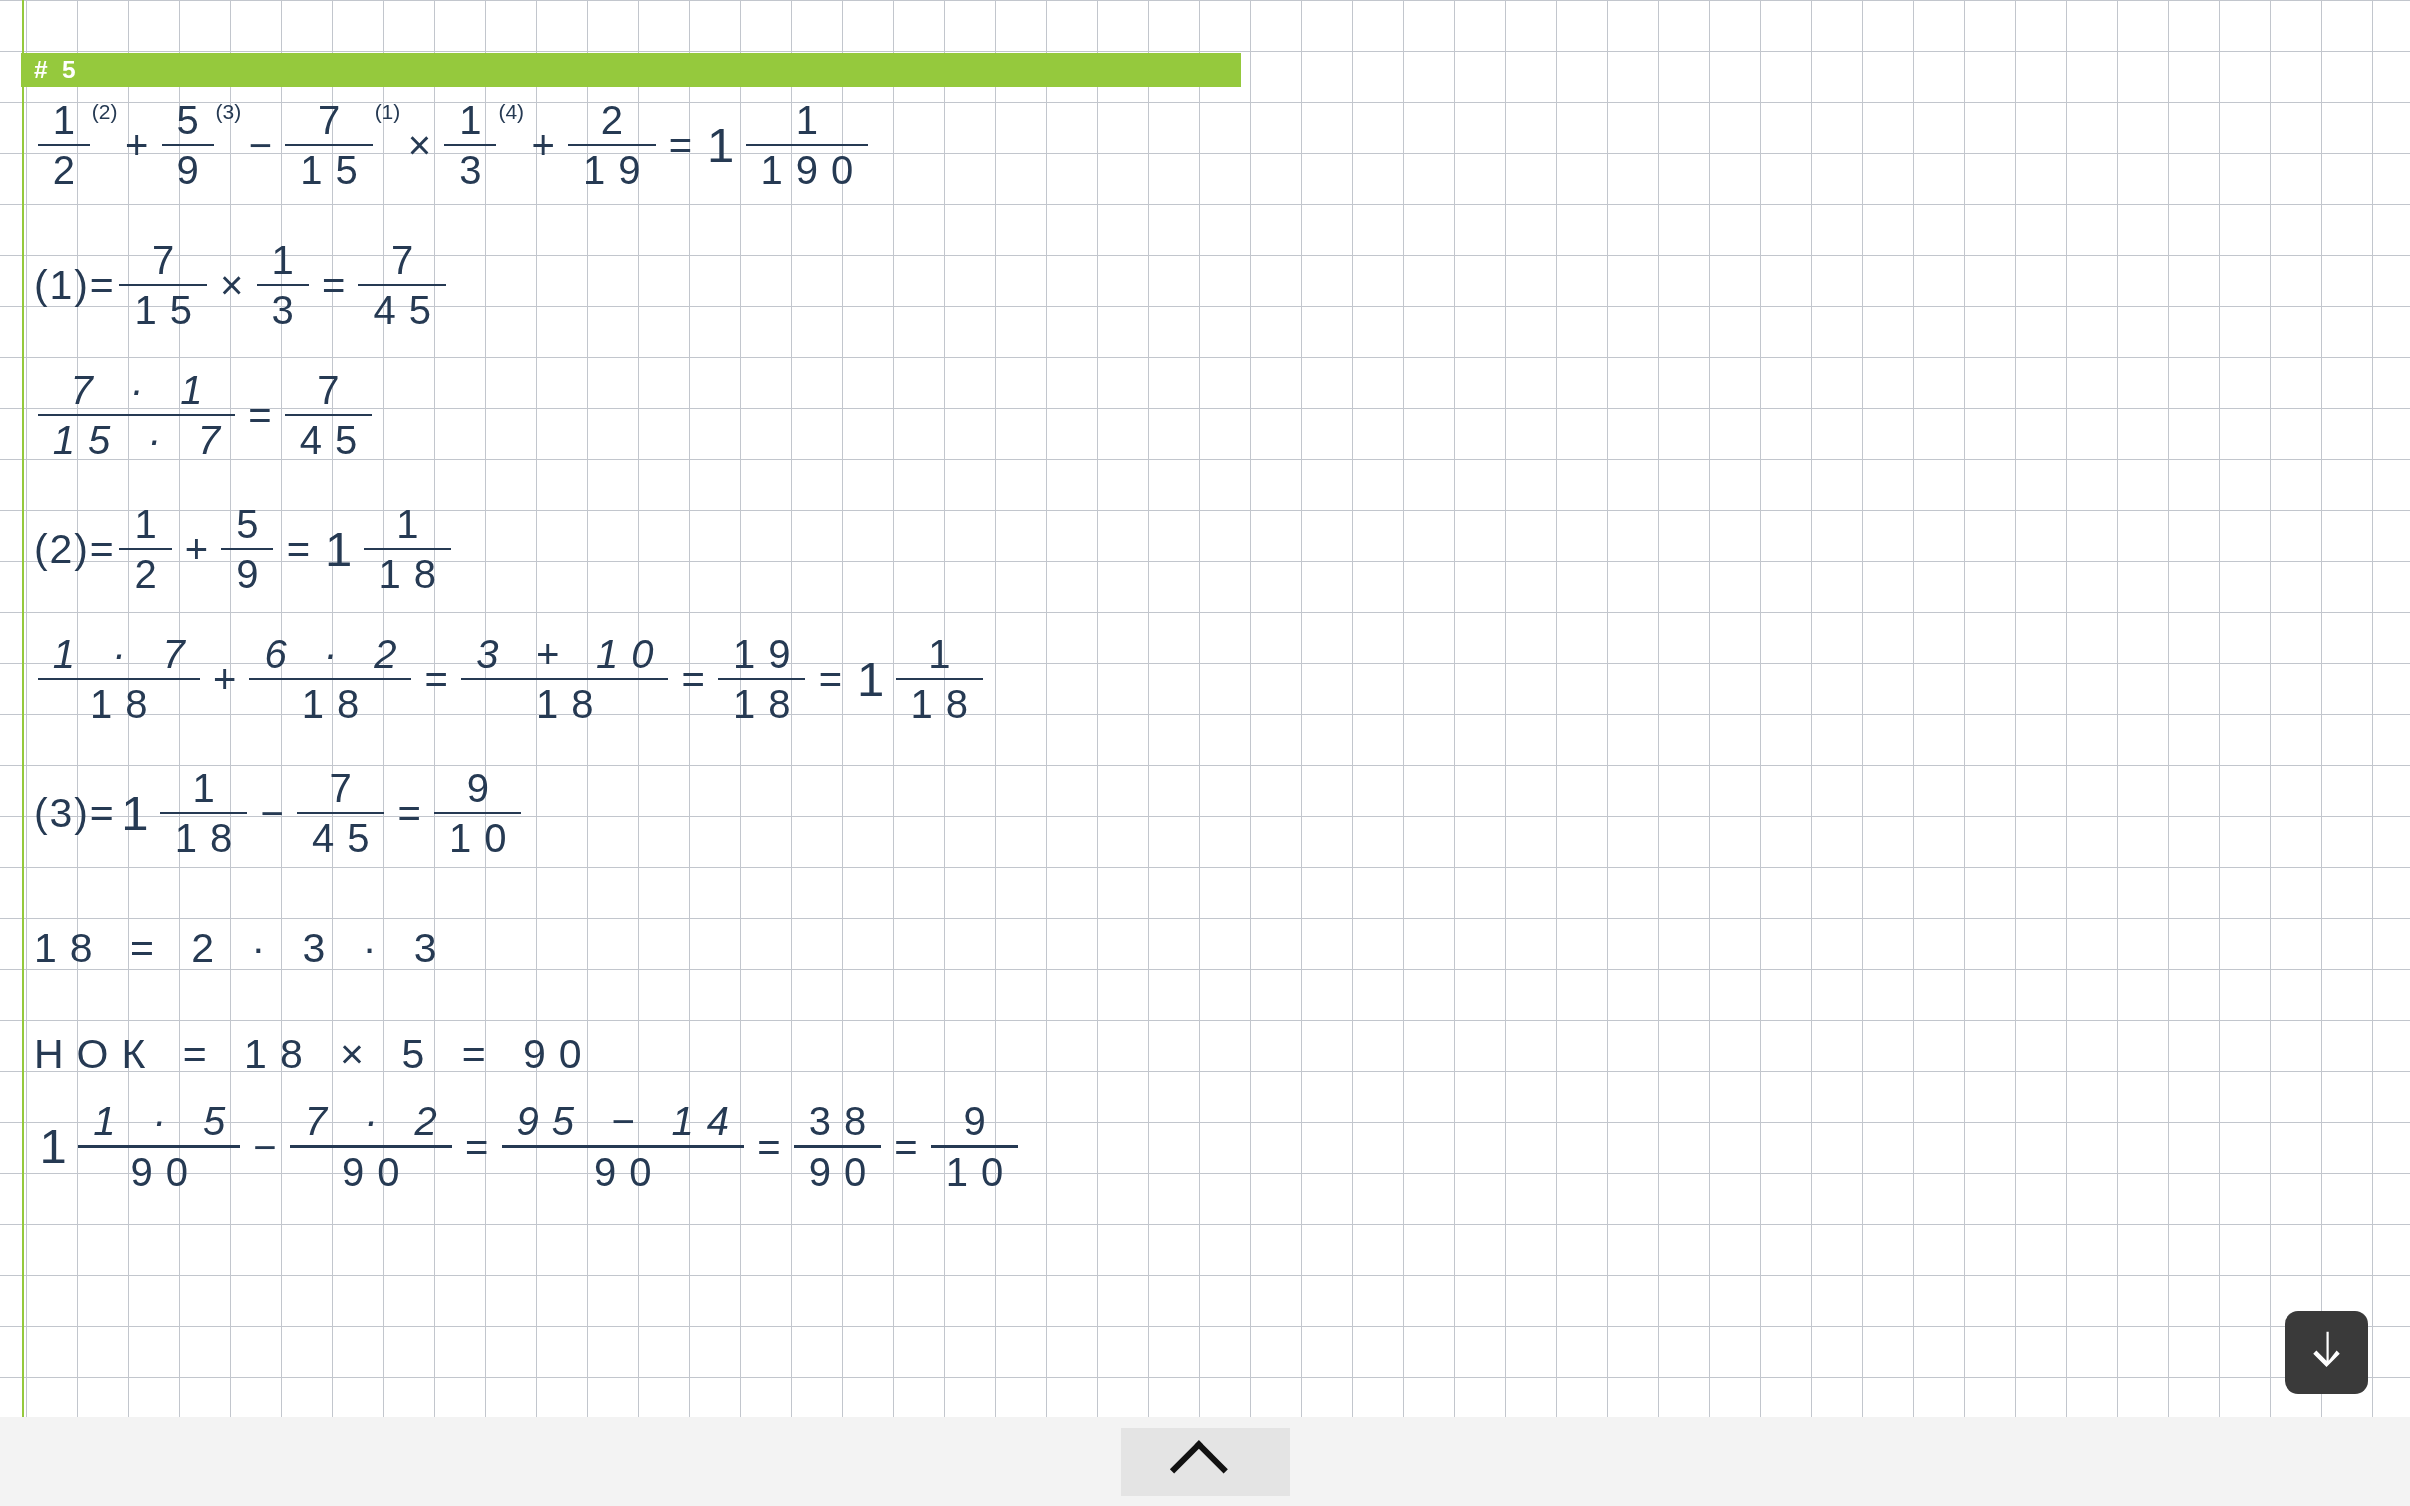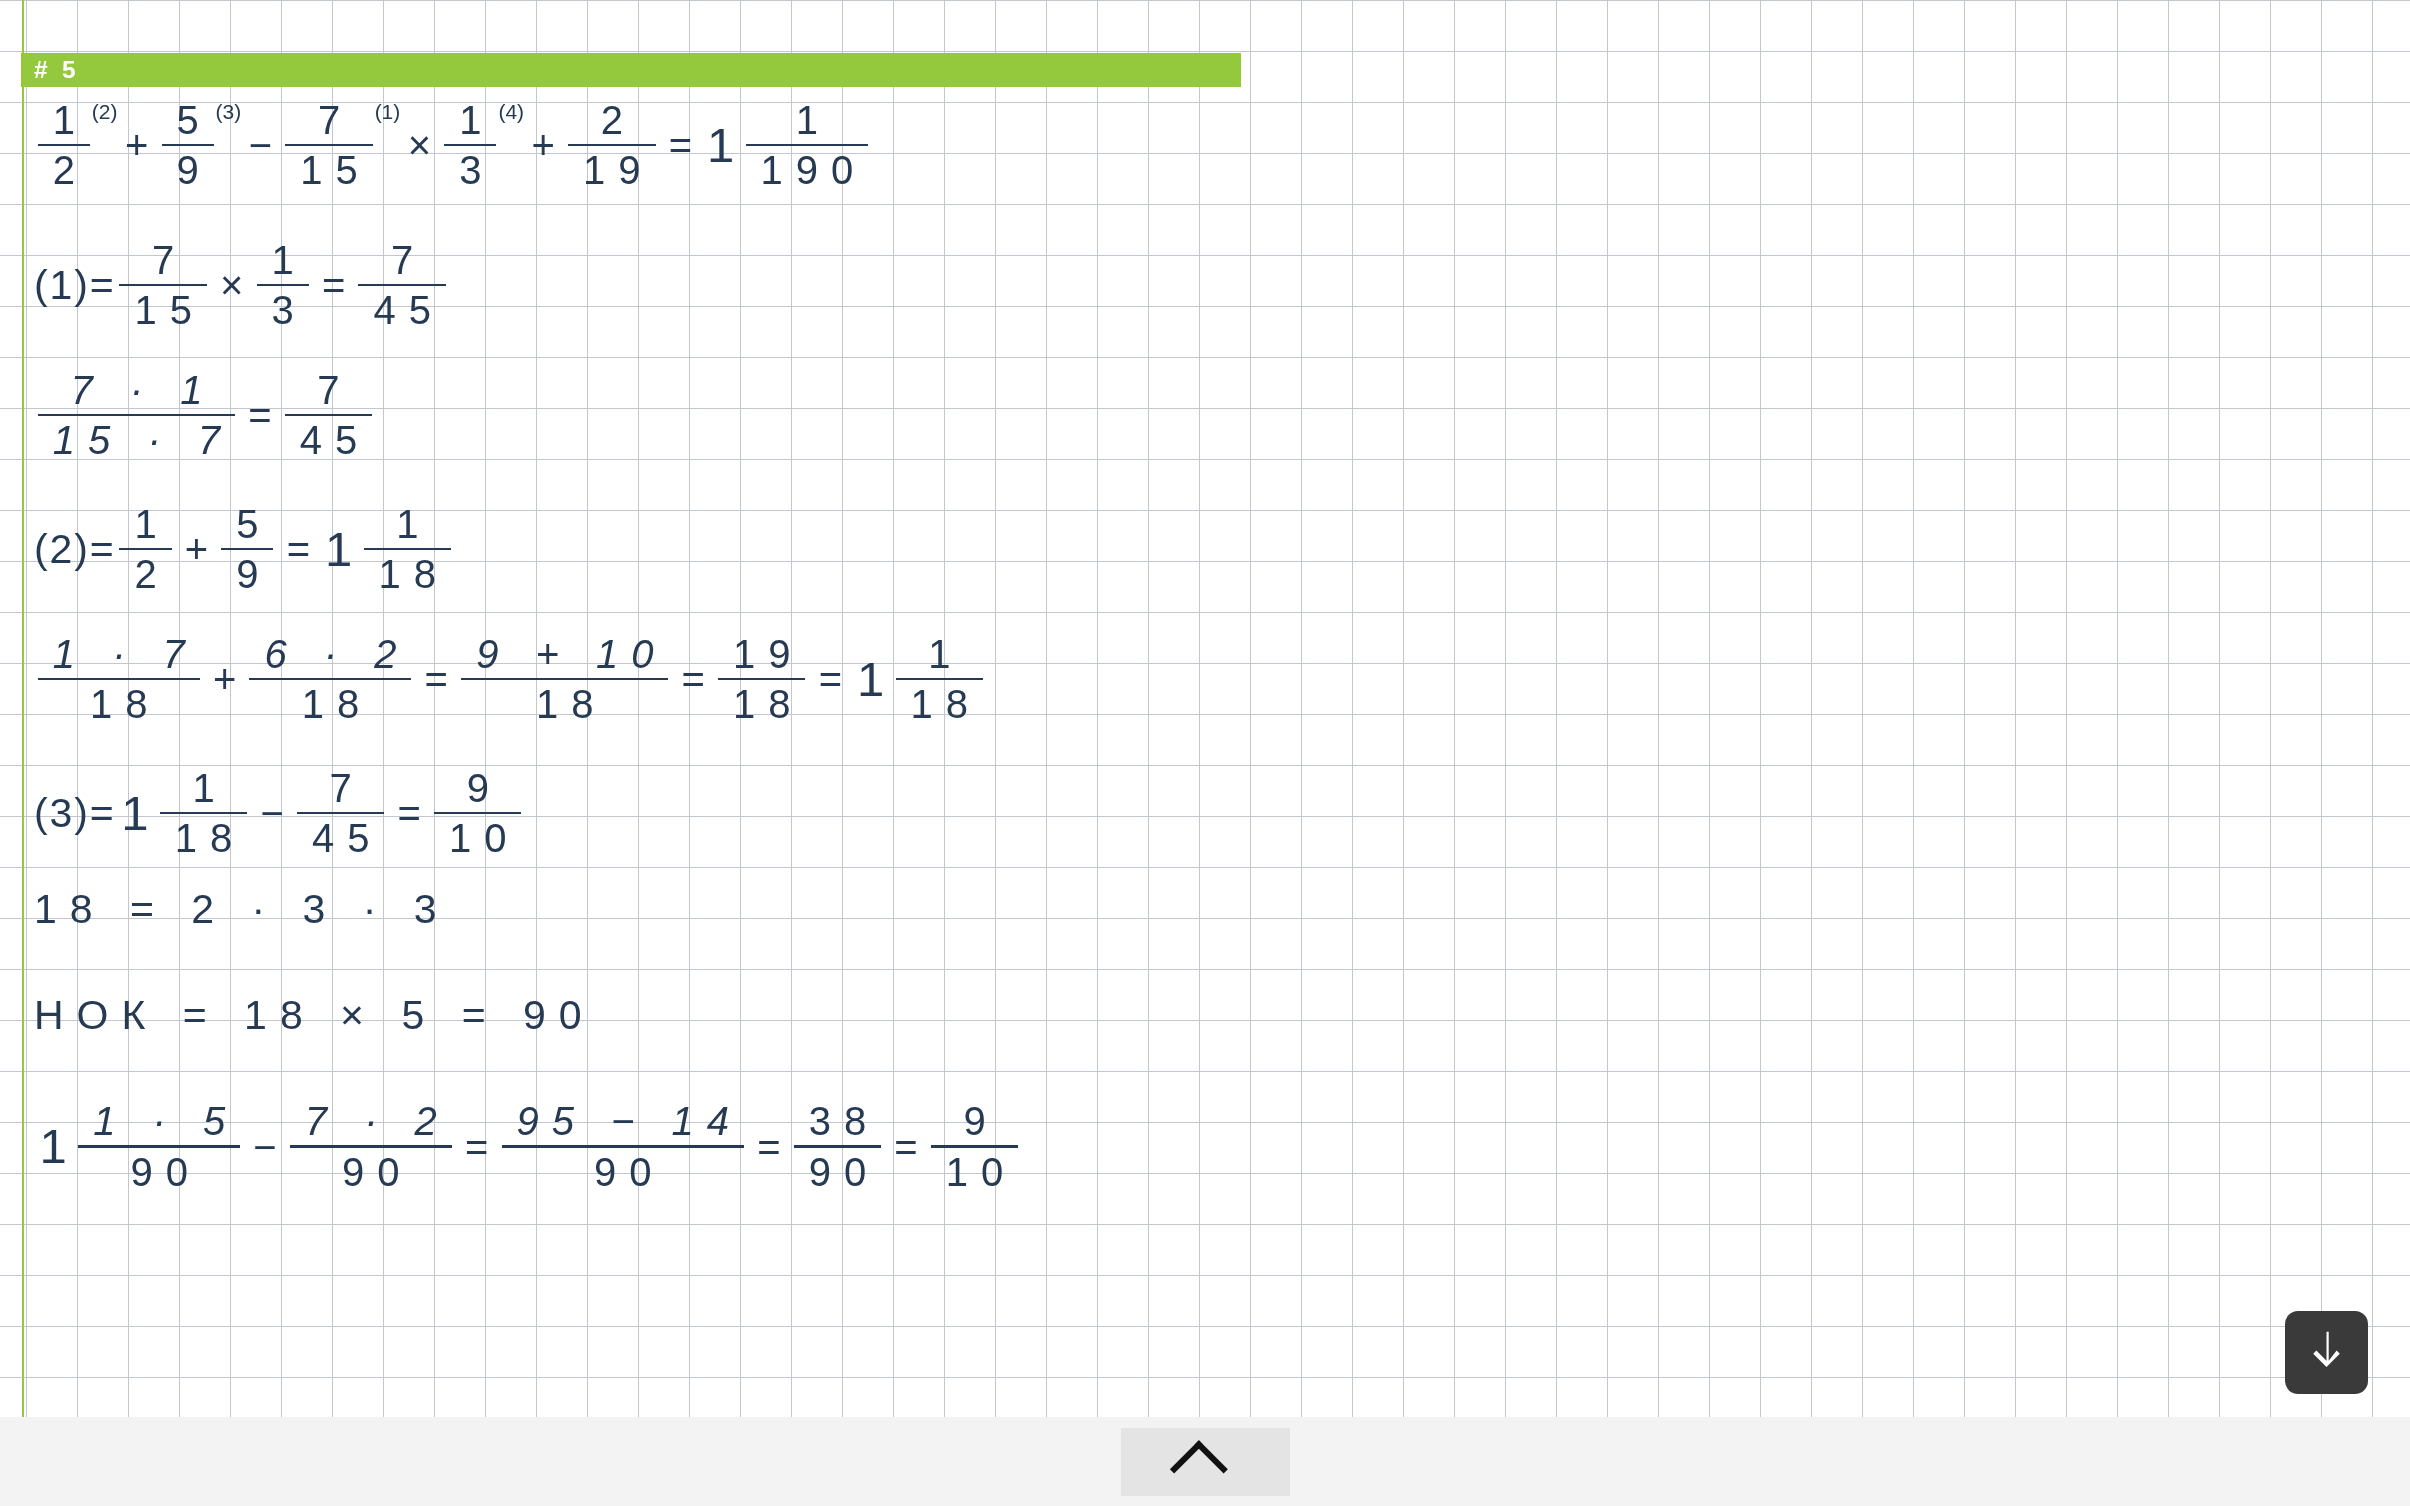--- a/index.html
+++ b/index.html
@@ -46,21 +46,21 @@
   }
   .work {
     position: absolute;
     left: 34px;
     top: 94px;
     color: #263a53;
     font-size: 40px;
     line-height: 1;
   }
   .row { display: flex; align-items: center; height: 102px; }
-  .rowthin { display: flex; align-items: flex-start; height: 80px; }
+  .rowthin { display: flex; align-items: flex-end; height: 80px; }
   
   .frac {
     display: inline-flex;
     flex-direction: column;
     align-items: center;
     vertical-align: middle;
     margin: 0 3.8px;
   }
   .frac .num, .frac .den {
     line-height: 1.05;
@@ -259,21 +259,21 @@
         <span class="den">18</span>
       </span>
     <span class="op">+</span>
     <span class="frac">
         <span class="num txt">6 · 2</span>
         <span class="bar"></span>
         <span class="den">18</span>
       </span>
     <span class="op">=</span>
     <span class="frac">
-        <span class="num txt">9 + 10</span>
+        <span class="num txt">3 + 10</span>
         <span class="bar"></span>
         <span class="den">18</span>
       </span>
     <span class="op">=</span>
     <span class="frac">
         <span class="num">19</span>
         <span class="bar"></span>
         <span class="den">18</span>
       </span>
     <span class="op">=</span>

